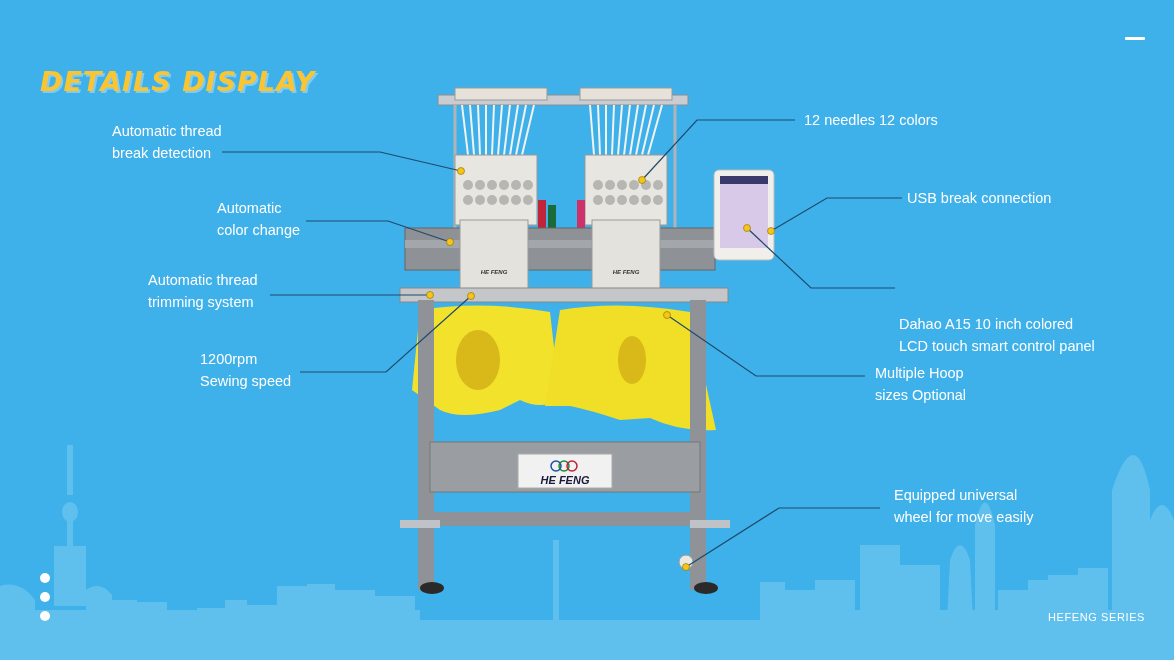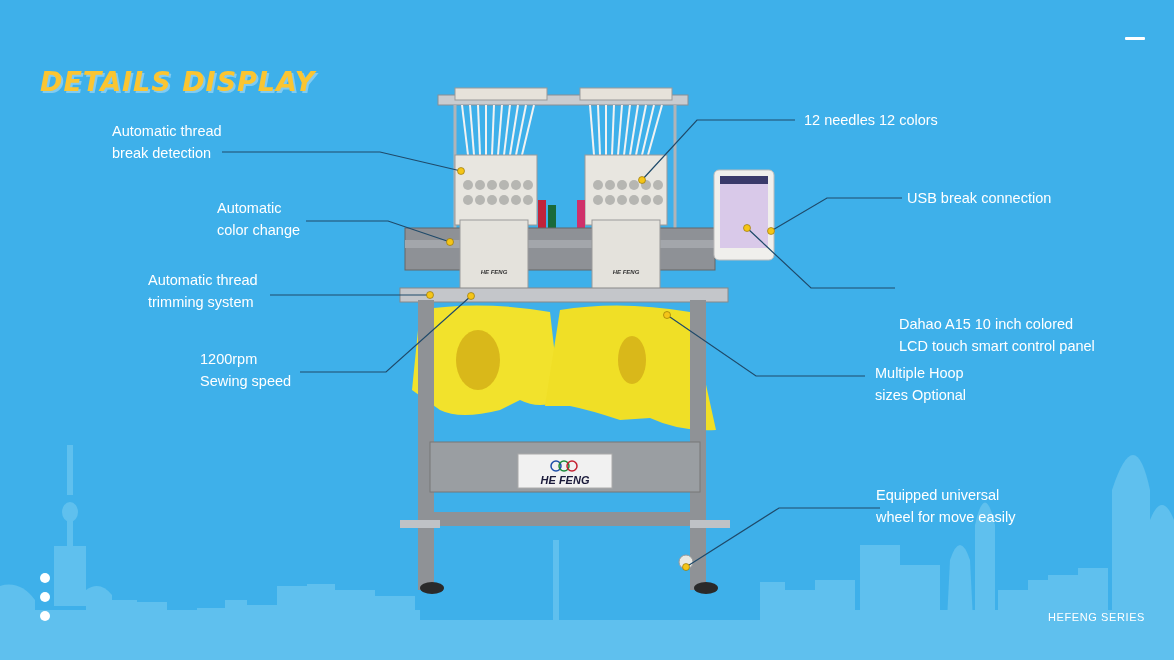--- a/index.html
+++ b/index.html
@@ -206,21 +206,21 @@
 <div class="label" style="left:148px; top:269px;">Automatic thread
 trimming system</div>
 <div class="label" style="left:200px; top:348px;">1200rpm
 Sewing speed</div>
 <div class="label" style="left:804px; top:109px;text-align:center;">12 needles 12 colors</div>
 <div class="label" style="left:907px; top:187px;">USB break connection</div>
 <div class="label" style="left:899px; top:265px;margin-top:48px;">Dahao A15 10 inch colored
 LCD touch smart control panel</div>
 <div class="label" style="left:875px; top:362px;">Multiple Hoop
 sizes Optional</div>
-<div class="label" style="left:876px; top:484px;">Equipped universal
+<div class="label" style="left:894px; top:484px;">Equipped universal
 wheel for move easily</div>
 
 <div class="dots">
   <div class="dot"></div>
   <div class="dot"></div>
   <div class="dot"></div>
 </div>
 
 <div class="series">HEFENG SERIES</div>
 

